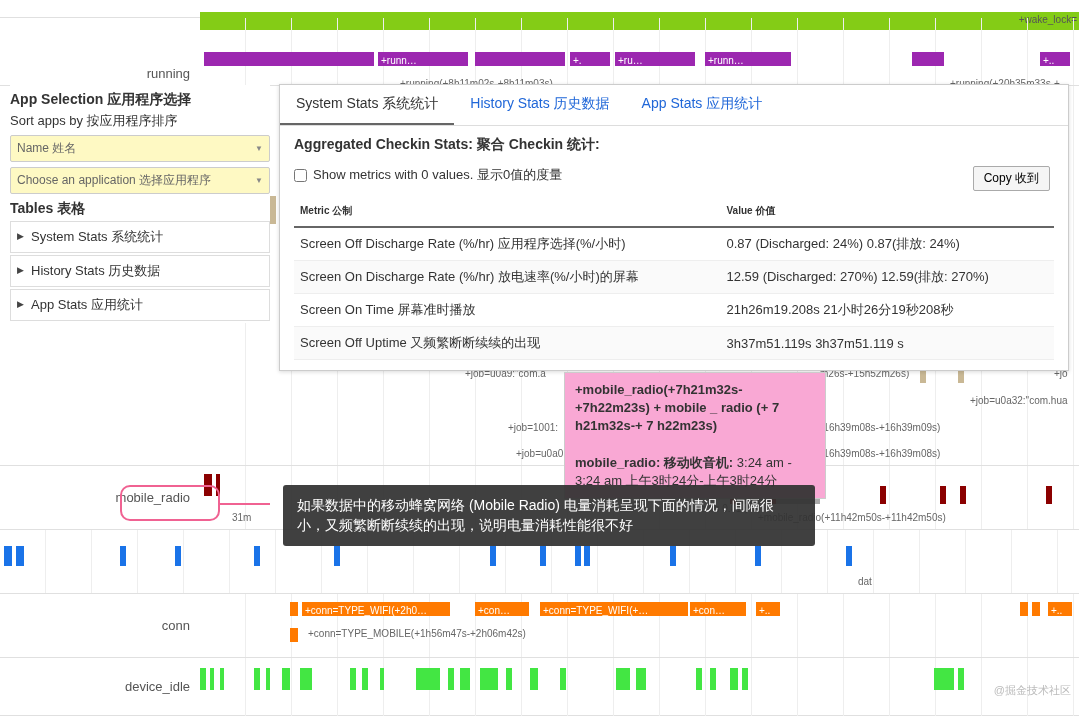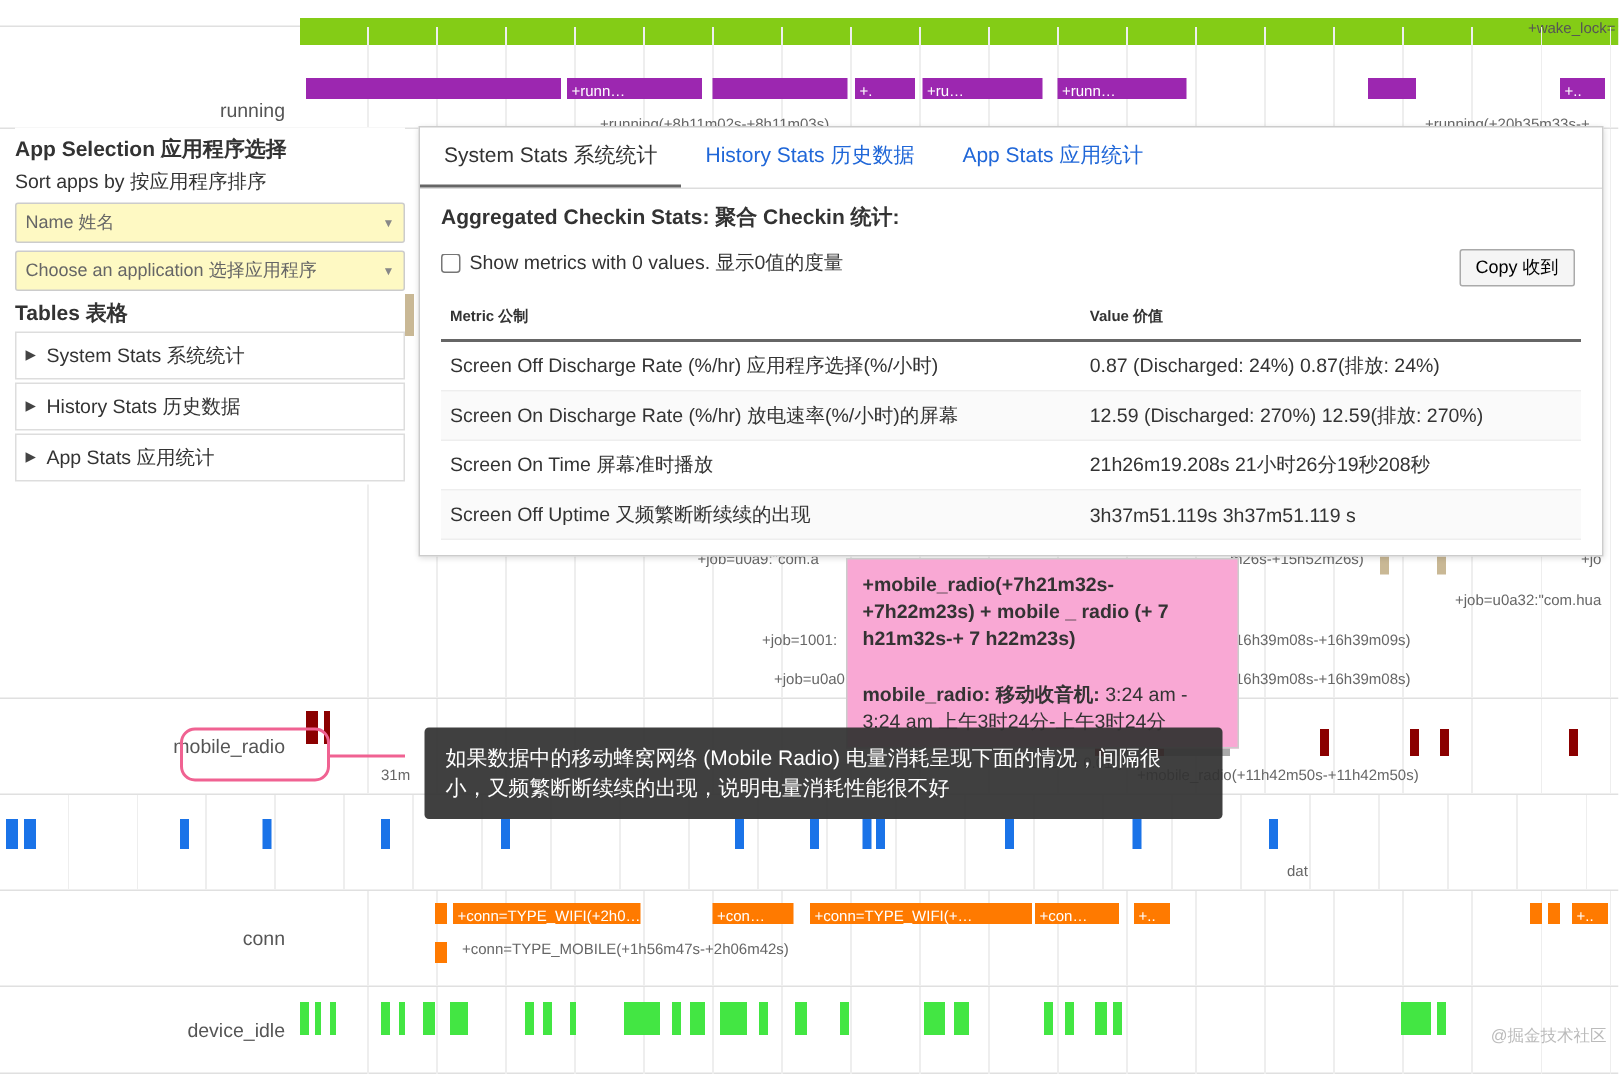--- a/index.html
+++ b/index.html
@@ -118,21 +118,21 @@
     <div class="row-content">
       <div class="bar darkred" style="left:4px;width:8px;top:8px;height:22px"></div>
       <div class="bar darkred" style="left:16px;width:4px;top:8px;height:22px"></div>
       <div class="bar darkred" style="left:530px;width:6px;top:20px;height:18px"></div>
       <div class="bar grey" style="left:540px;width:80px;top:20px;height:18px"></div>
       <div class="bar darkred" style="left:570px;width:6px;top:20px;height:18px"></div>
       <div class="bar darkred" style="left:680px;width:6px;top:20px;height:18px"></div>
       <div class="bar darkred" style="left:740px;width:6px;top:20px;height:18px"></div>
       <div class="bar darkred" style="left:760px;width:6px;top:20px;height:18px"></div>
       <div class="bar darkred" style="left:846px;width:6px;top:20px;height:18px"></div>
-      <span class="sub-text" style="left:54px;top:46px">31m</span>
+      <span class="sub-text" style="left:32px;top:46px">31m</span>
       <span class="sub-text" style="left:486px;top:36px">1 hours 0.01小时</span>
       <span class="sub-text" style="left:558px;top:46px">+mobile_radio(+11h42m50s-+11h42m50s)</span>
     </div>
   </div>
 
   <div class="row" style="height:64px">
     <div class="row-content">
       <div class="bar blue" style="left:4px;width:8px;top:16px;height:20px"></div>
       <div class="bar blue" style="left:16px;width:8px;top:16px;height:20px"></div>
       <div class="bar blue" style="left:120px;width:6px;top:16px;height:20px"></div>
@@ -147,21 +147,21 @@
       <div class="bar blue" style="left:755px;width:6px;top:16px;height:20px"></div>
       <div class="bar blue" style="left:846px;width:6px;top:16px;height:20px"></div>
       <span class="sub-text" style="left:858px;top:46px">dat</span>
     </div>
   </div>
 
   <div class="row" style="height:64px">
     <div class="row-label" style="align-items:center">conn</div>
     <div class="row-content">
       <div class="bar orange" style="left:90px;width:8px;top:8px;height:14px"></div>
-      <div class="bar orange" style="left:102px;width:125px;top:8px"><span class="bar-text">+conn=TYPE_WIFI(+2h0…</span></div>
+      <div class="bar orange" style="left:102px;width:148px;top:8px"><span class="bar-text">+conn=TYPE_WIFI(+2h0…</span></div>
       <div class="bar orange" style="left:275px;width:54px;top:8px"><span class="bar-text">+con…</span></div>
       <div class="bar orange" style="left:340px;width:148px;top:8px"><span class="bar-text">+conn=TYPE_WIFI(+…</span></div>
       <div class="bar orange" style="left:490px;width:56px;top:8px"><span class="bar-text">+con…</span></div>
       <div class="bar orange" style="left:556px;width:24px;top:8px"><span class="bar-text">+..</span></div>
       <div class="bar orange" style="left:820px;width:8px;top:8px;height:14px"></div>
       <div class="bar orange" style="left:832px;width:8px;top:8px;height:14px"></div>
       <div class="bar orange" style="left:848px;width:24px;top:8px"><span class="bar-text">+..</span></div>
       <div class="bar orange" style="left:90px;width:8px;top:34px;height:14px"></div>
       <span class="sub-text" style="left:108px;top:34px">+conn=TYPE_MOBILE(+1h56m47s-+2h06m42s)</span>
     </div>

